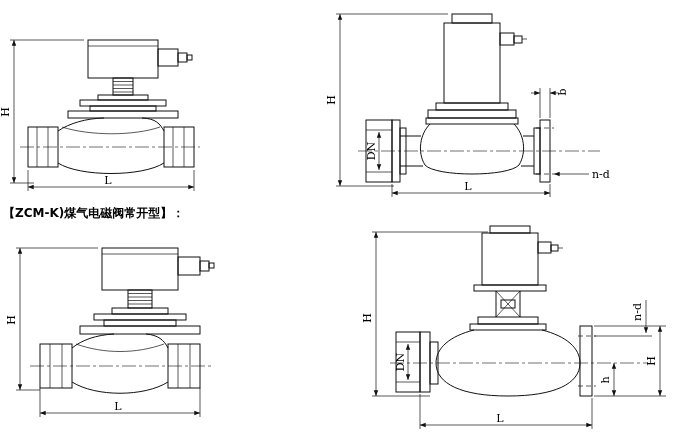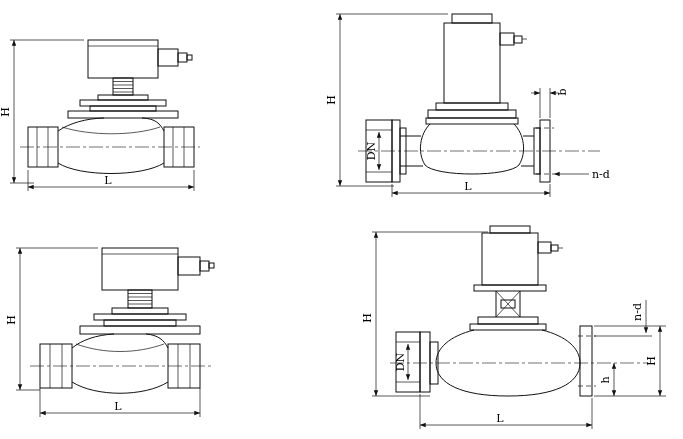--- a/index.html
+++ b/index.html
@@ -241,13 +241,14 @@
       </g>
       <g>
         <line class="thin" x1="420" y1="394" x2="420" y2="429"></line>
         <line class="thin" x1="592" y1="398" x2="592" y2="429"></line>
         <line class="thin" x1="420" y1="425" x2="592" y2="425" marker-start="url(#arr)" marker-end="url(#arr)"></line>
         <text class="dim" x="500" y="422" text-anchor="middle">L</text>
       </g>
     </g>
   </svg>
 
+  <div class="section-title">【ZCM-K)煤气电磁阀常开型】：</div>
 </div>
 
 </body></html>

